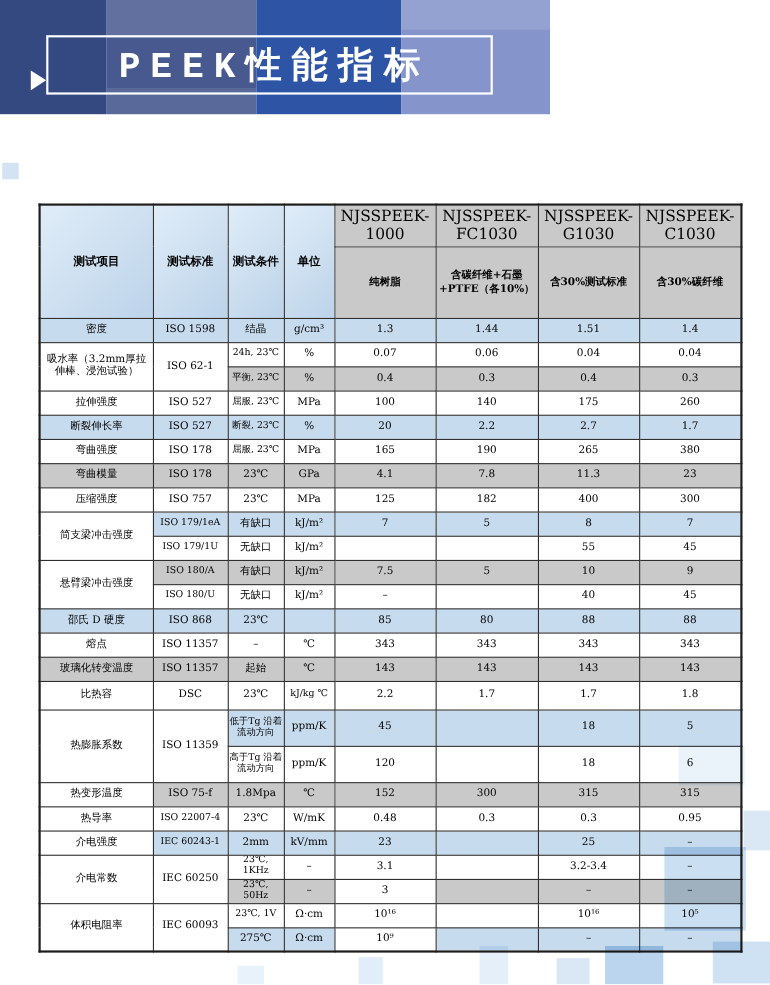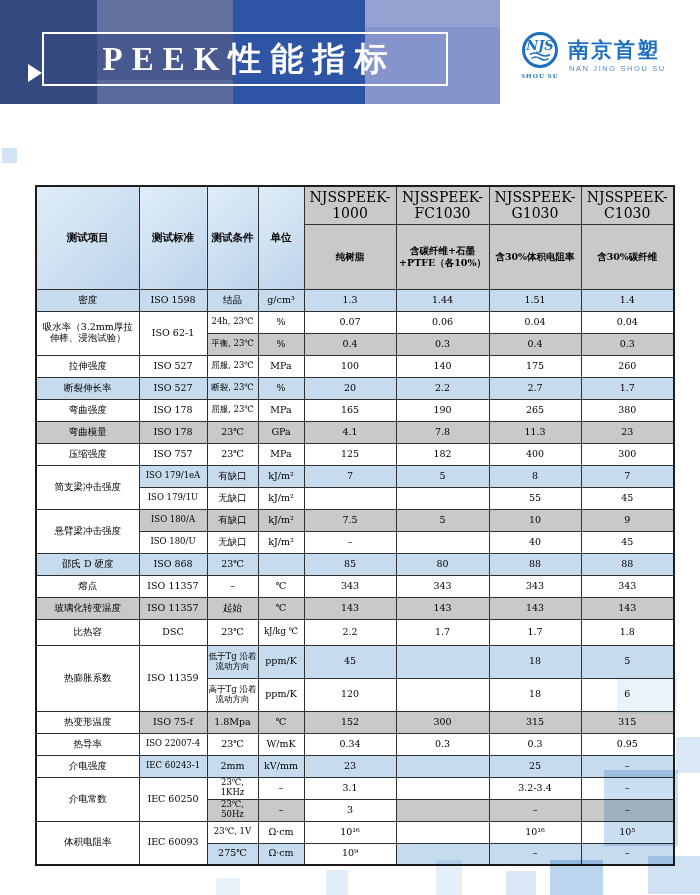--- a/index.html
+++ b/index.html
@@ -5,21 +5,21 @@
   html,body{margin:0;padding:0;background:#fff;}
   .sheet{position:relative;width:700px;height:895px;background:#ffffff;overflow:hidden;
          font-family:"DejaVu Serif","Liberation Serif",serif;}
 
   
   .banner{position:absolute;left:0;top:8;width:500px;height:104px;overflow:hidden;}
   .stripe{position:absolute;top:0;height:104px;}
   .banner .lite{position:absolute;background:rgba(255,255,255,0.14);}
   .title-box{position:absolute;left:42px;top:32px;width:402px;height:50px;
              border:2px solid #ffffff;display:flex;align-items:center;justify-content:center;}
-  .title-text{color:#ffffff;font-family:Liberation Serif, serif;
+  .title-text{color:#ffffff;font-family:Liberation Mono, monospace;
               font-weight:bold;font-size:33px;letter-spacing:9px;white-space:nowrap;padding-left:9px;}
   .title-arrow{position:absolute;left:28px;top:64px;width:0;height:0;
                border-top:9px solid transparent;border-bottom:9px solid transparent;
                border-left:14px solid #ffffff;}
 
   
   .logo{position:absolute;left:514px;top:28px;width:170px;height:60px;}
   .logo-badge{position:absolute;left:6px;top:2px;width:40px;height:40px;}
   .logo-caption{position:absolute;left:0px;top:44px;width:52px;text-align:center;
                 font-size:7px;font-weight:bold;letter-spacing:1px;color:var(--logo-blue,#1e6fbe);
@@ -65,31 +65,20 @@
       </div>
     <div class="lite" style="left:97px;top:0;width:136px;height:34px;"></div>
     <div class="lite" style="left:365px;top:0;width:135px;height:27px;opacity:.9;"></div>
     <div class="lite" style="left:97px;top:80px;width:136px;height:24px;opacity:.7;"></div>
     <div class="title-box">
       <span class="title-text">PEEK性能指标</span>
     </div>
     <div class="title-arrow"></div>
   </div>
 
-  <div class="logo">
-    <svg class="logo-badge" viewBox="0 0 40 40">
-      <circle cx="20" cy="20" r="16.5" fill="#ffffff" stroke="#1e6fbe" stroke-width="3"></circle>
-      <text x="20" y="19.5" font-size="13" font-style="italic" font-weight="bold" fill="#1e6fbe" text-anchor="middle" font-family="DejaVu Serif, serif">NJS</text>
-      <path d="M10 24.5 Q14 21.5 20 24.5 T30 24.5" stroke="#1e6fbe" fill="none" stroke-width="1.6"></path>
-      <path d="M11.5 28.5 Q15 25.5 20 28.5 T28.5 28.5" stroke="#1e6fbe" fill="none" stroke-width="1.6"></path>
-    </svg>
-    <div class="logo-caption">SHOU SU</div>
-    <div class="logo-cn">南京首塑</div>
-    <div class="logo-en">NAN JING SHOU SU</div>
-  </div>
 
   <div class="table-wrap">
     <table>
       <colgroup id="cols">
           <col style="width: 103px;">
           <col style="width: 68px;">
           <col style="width: 51px;">
           <col style="width: 46px;">
           <col style="width: 92px;">
           <col style="width: 93px;">
@@ -103,21 +92,21 @@
             <th class="hL" rowspan="2">测试条件</th>
             <th class="hL" rowspan="2">单位</th>
             <th class="hP">NJSSPEEK-1000</th>
             <th class="hP">NJSSPEEK-FC1030</th>
             <th class="hP">NJSSPEEK-G1030</th>
             <th class="hP">NJSSPEEK-C1030</th>
           </tr>
           <tr class="tr-desc">
             <th class="hP2">纯树脂</th>
             <th class="hP2">含碳纤维+石墨+PTFE（各10%）</th>
-            <th class="hP2">含30%体积电阻率</th>
+            <th class="hP2">含30%测试标准</th>
             <th class="hP2">含30%碳纤维</th>
           </tr>
         </thead>
       <tbody id="tbody">
           <tr>
             <td class="c-blue">密度</td>
             <td class="c-blue">ISO 1598</td>
             <td class="c-blue">结晶</td>
             <td class="c-blue">g/cm³</td>
             <td class="c-blue">1.3</td>
@@ -297,21 +286,21 @@
             <td class="c-gray">152</td>
             <td class="c-gray">300</td>
             <td class="c-gray">315</td>
             <td class="c-gray">315</td>
           </tr>
           <tr>
             <td class="c-white">热导率</td>
             <td class="c-white sm">ISO 22007-4</td>
             <td class="c-white">23℃</td>
             <td class="c-white">W/mK</td>
-            <td class="c-white">0.34</td>
+            <td class="c-white">0.48</td>
             <td class="c-white">0.3</td>
             <td class="c-white">0.3</td>
             <td class="c-white">0.95</td>
           </tr>
           <tr>
             <td class="c-white">介电强度</td>
             <td class="c-blue sm">IEC 60243-1</td>
             <td class="c-blue">2mm</td>
             <td class="c-blue">kV/mm</td>
             <td class="c-blue">23</td>

